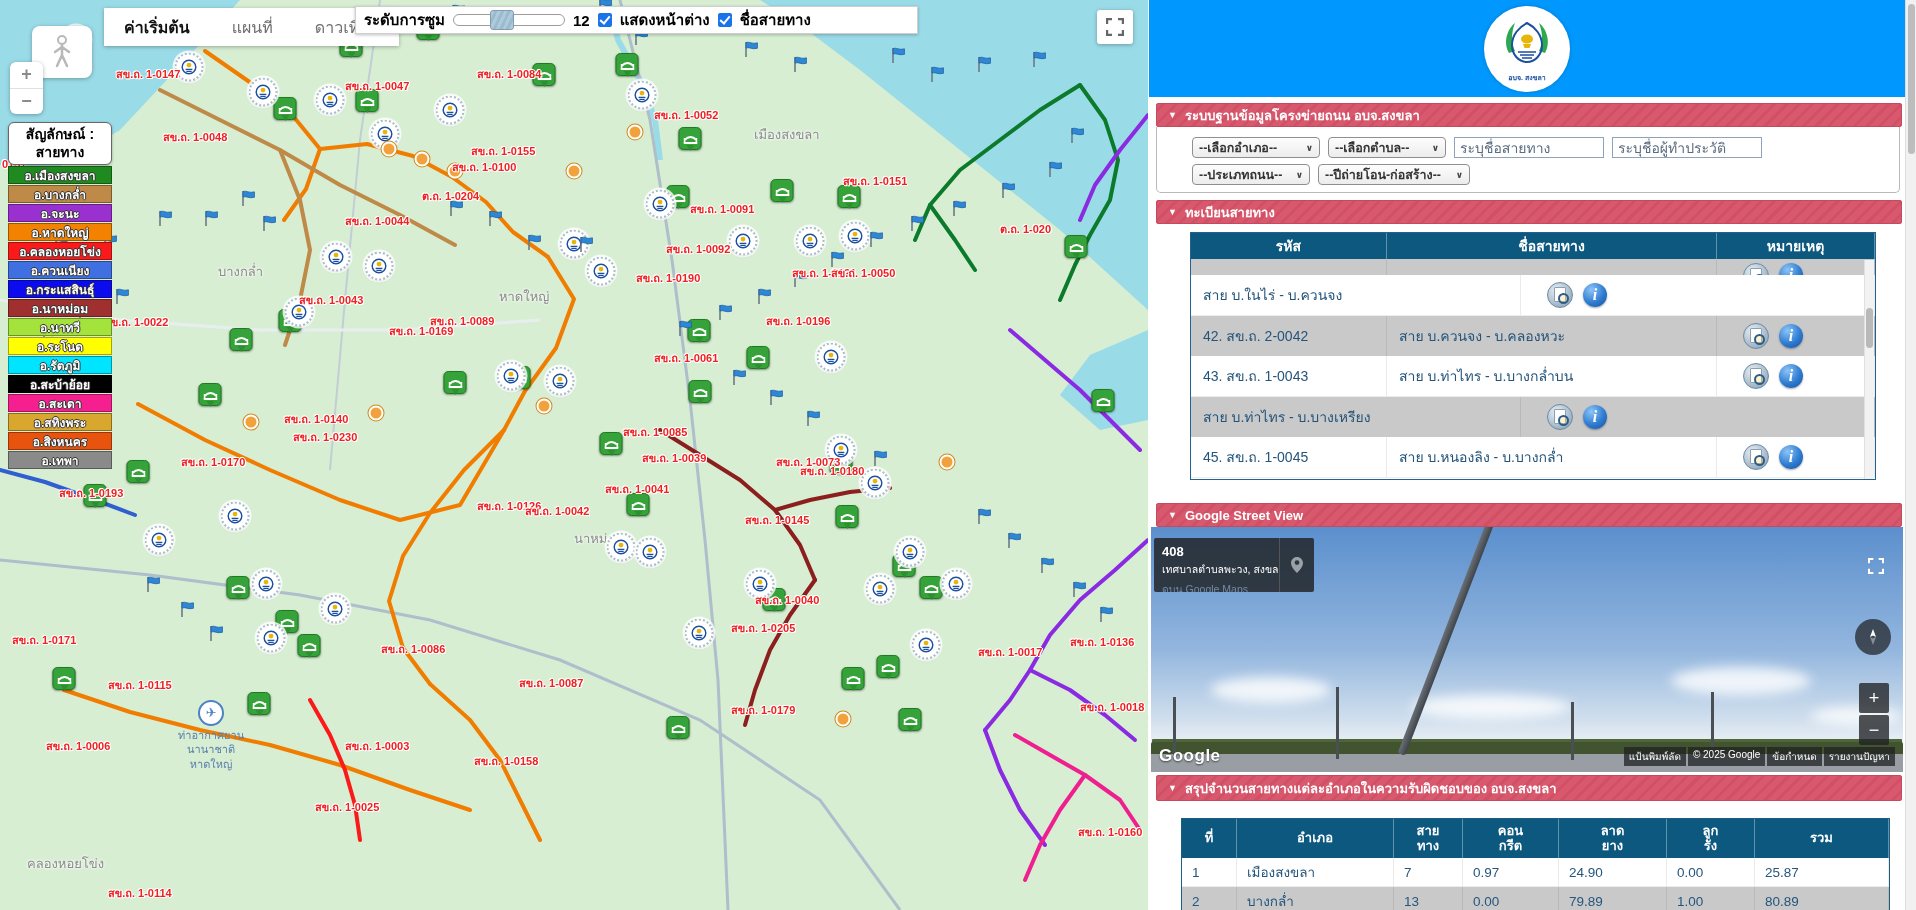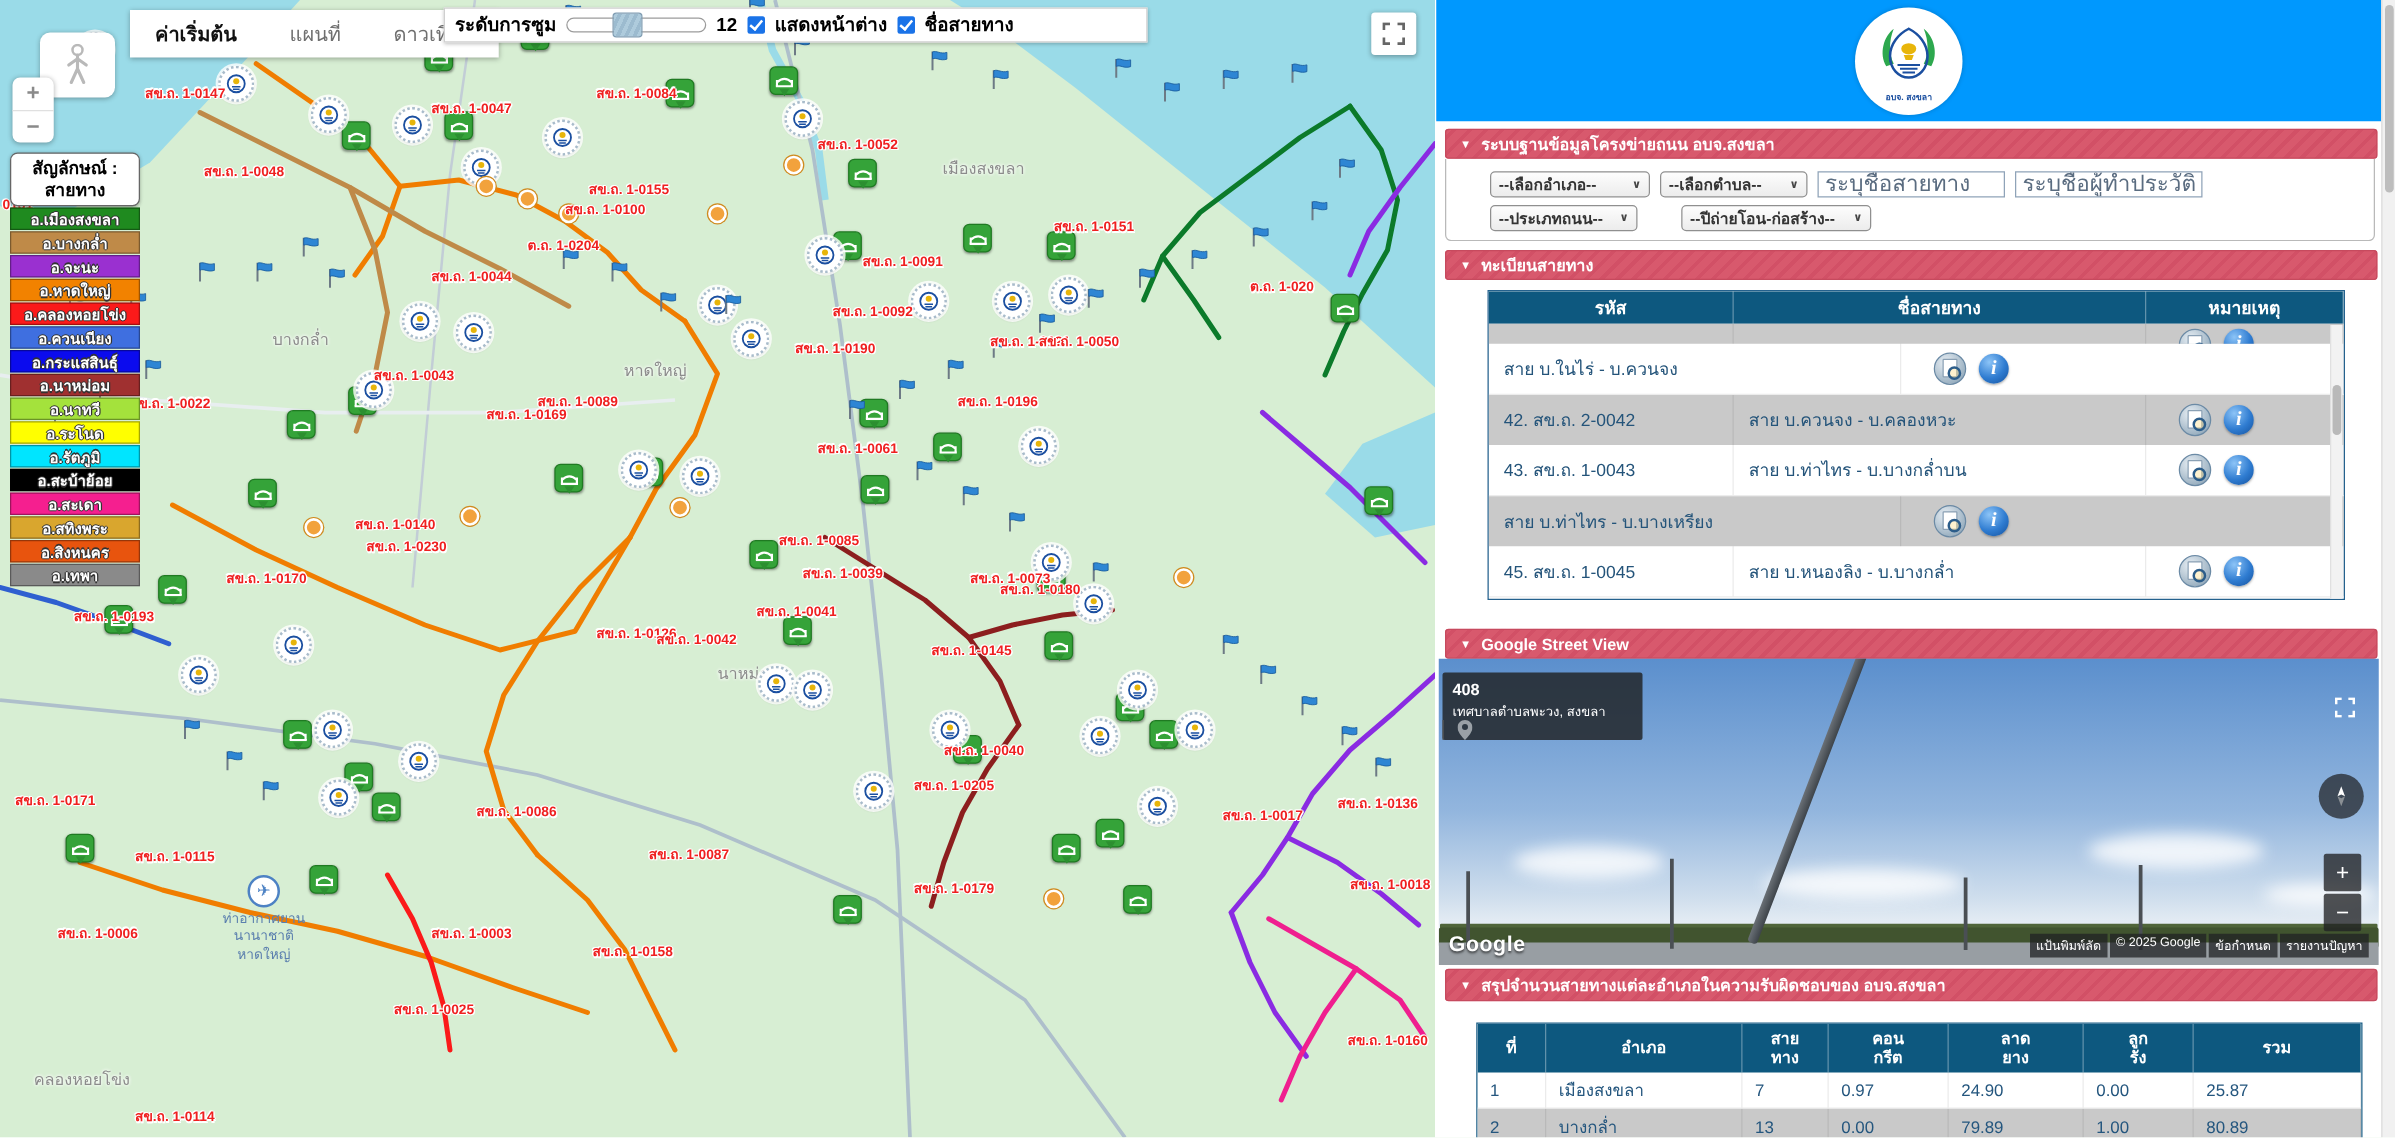--- a/index.html
+++ b/index.html
@@ -42,21 +42,21 @@
   #panel{position:absolute;left:1149px;top:0;width:767px;height:910px;background:#fff;}
   #blueband{position:absolute;left:0;top:0;width:756px;height:97px;}
   #logo{position:absolute;left:335px;top:6px;width:86px;height:86px;background:#fff;border-radius:50%;display:flex;flex-direction:column;align-items:center;justify-content:center;box-shadow:0 0 4px rgba(0,0,0,.2);}
   #logo .arc{font-size:7px;color:#1b4fa0;font-weight:bold;margin-top:1px;}
   .rbar{position:absolute;left:7px;width:746px;height:24px;border-radius:3px;display:flex;align-items:center;gap:8px;padding:0 0 0 12px;box-sizing:border-box;color:#fff;font-size:13px;font-weight:bold;
     background:repeating-linear-gradient(315deg,#d8596d 0 6px,#d25066 6px 9px);box-shadow:inset 0 0 0 1px #c64a5e;}
   .rbar .caret{font-size:9px;}
   #filterbox{position:absolute;left:7px;top:127px;width:744px;height:66px;border:1px solid #b9b9b9;border-top:none;border-radius:0 0 5px 5px;box-sizing:border-box;}
   .sel{height:21px;border:1px solid #8f8f8f;border-radius:4px;background:linear-gradient(#fdfdfd,#ececec);display:inline-flex;align-items:center;justify-content:space-between;padding:0 6px;font-size:12.5px;font-weight:bold;color:#333;box-sizing:border-box;gap:6px;white-space:nowrap;}
   .sel .arr{font-size:9px;color:#444;}
-  .inp{height:21px;border:1px solid #8fa3b8;background:#fff;font-size:18px;color:#5a6c80;padding:0 5px;box-sizing:border-box;font-family:inherit;}
+  .inp{height:21px;border:1px solid #8fa3b8;background:#fff;font-size:14px;color:#5a6c80;padding:0 5px;box-sizing:border-box;font-family:inherit;}
   .inp::placeholder{color:#5a6c80;opacity:1;}
   #frow1{position:absolute;left:35px;top:10px;display:flex;gap:8px;}
   #frow2{position:absolute;left:35px;top:37px;display:flex;gap:8px;}
   
   #roadbox{position:absolute;left:41px;top:232px;width:686px;height:248px;border:1px solid #24618d;box-sizing:border-box;overflow:hidden;background:#fff;}
   #roadhead{display:flex;height:26px;background:#0d587f;color:#fff;font-weight:bold;font-size:14px;}
   #roadhead div{display:flex;align-items:center;justify-content:center;box-sizing:border-box;border-right:1px solid rgba(255,255,255,.35);}
   .trow{display:flex;height:40px;font-size:14px;color:#24547a;}
   .trow>div{display:flex;align-items:center;box-sizing:border-box;padding-left:12px;border-right:1px solid rgba(0,0,0,.08);overflow:hidden;white-space:nowrap;}
   .trow.alt{background:#c9c9c9;}
@@ -67,21 +67,21 @@
   .ic-doc::after{content:"";position:absolute;right:3px;bottom:3px;width:7px;height:7px;border:2px solid #2c5d8a;border-radius:50%;background:#ffd76e55;}
   .ic-info{width:24px;height:24px;border-radius:50%;background:radial-gradient(circle at 35% 28%,#8cc4f7,#2f7cd1 55%,#14509c);display:flex;align-items:center;justify-content:center;color:#fff;font-weight:bold;font-family:"Liberation Serif","DejaVu Serif",serif;font-style:italic;font-size:16px;flex:none;box-shadow:0 1px 2px rgba(0,0,0,.35);}
   #road-scroll{position:absolute;right:1px;top:27px;width:9px;height:220px;background:#f2f2f2;border-left:1px solid #e0e0e0;}
   #road-scroll .th{position:absolute;left:1px;top:48px;width:7px;height:40px;background:#b9b9b9;border-radius:4px;}
   
   #sv{position:absolute;left:2px;top:527px;width:752px;height:245px;overflow:hidden;background:linear-gradient(#5b8fcd,#93b6de 50%,#cfdeed 78%,#e9eff5 88%);}
   .cloud{position:absolute;background:#fff;border-radius:50%;filter:blur(6px);opacity:.8;}
   #sv-ground{position:absolute;left:0;bottom:0;width:100%;height:18px;background:#989ea3;}
   #sv-trees{position:absolute;left:0;bottom:14px;width:100%;height:16px;background:#41542f;border-radius:2px;box-shadow:0 -4px 0 -1px #50653a;}
   .pole{position:absolute;background:#4a4f54;}
-  #sv-addr{position:absolute;left:3px;top:11px;width:160px;height:54px;background:rgba(34,38,41,.85);border-radius:2px;color:#fff;display:flex;flex-direction:column;}
+  #sv-addr{position:absolute;left:3px;top:11px;width:160px;height:54px;background:rgba(34,38,41,.85);border-radius:2px;color:#fff;display:flex;}
   #sv-addr .txt{flex:1;padding:6px 8px;overflow:hidden;}
   #sv-addr .n{font-size:13px;font-weight:bold;}
   #sv-addr .a{font-size:10.5px;margin-top:2px;white-space:nowrap;}
   #sv-addr .l{font-size:10.5px;color:#708ba6;margin-top:3px;white-space:nowrap;}
   #sv-addr .pinbox{width:34px;border-left:1px solid #555;display:flex;align-items:center;justify-content:center;}
   #sv-google{position:absolute;left:8px;bottom:6px;color:#fff;font-size:17px;font-weight:bold;letter-spacing:.5px;text-shadow:0 1px 2px rgba(0,0,0,.6);}
   #sv-links{position:absolute;right:8px;bottom:6px;display:flex;gap:2px;}
   #sv-links div{background:rgba(32,33,36,.75);color:#fff;font-size:10px;padding:2px 5px;white-space:nowrap;}
   #sv-fs{position:absolute;right:14px;top:26px;width:26px;height:26px;display:flex;align-items:center;justify-content:center;}
   #sv-compass{position:absolute;right:12px;top:92px;width:36px;height:36px;border-radius:50%;background:rgba(32,33,36,.72);display:flex;align-items:center;justify-content:center;}
@@ -966,21 +966,21 @@
             <span class="arr">∨</span>
         </div>
         <input class="inp" style="width: 150px;" placeholder="ระบุชื่อสายทาง">
         <input class="inp" style="width: 150px;" placeholder="ระบุชื่อผู้ทำประวัติ">
       </div>
       <div id="frow2">
         <div class="sel" style="width:118px;">
           <span>--ประเภทถนน--</span>
             <span class="arr">∨</span>
         </div>
-        <div class="sel" style="width:152px;margin-left:27px;">
+        <div class="sel" style="width:152px;">
           <span>--ปีถ่ายโอน-ก่อสร้าง--</span>
             <span class="arr">∨</span>
         </div>
       </div>
     </div>
 
     <div class="rbar" style="top:200px;">
       <span class="caret">▼</span>
       <span>ทะเบียนสายทาง</span>
     </div>

